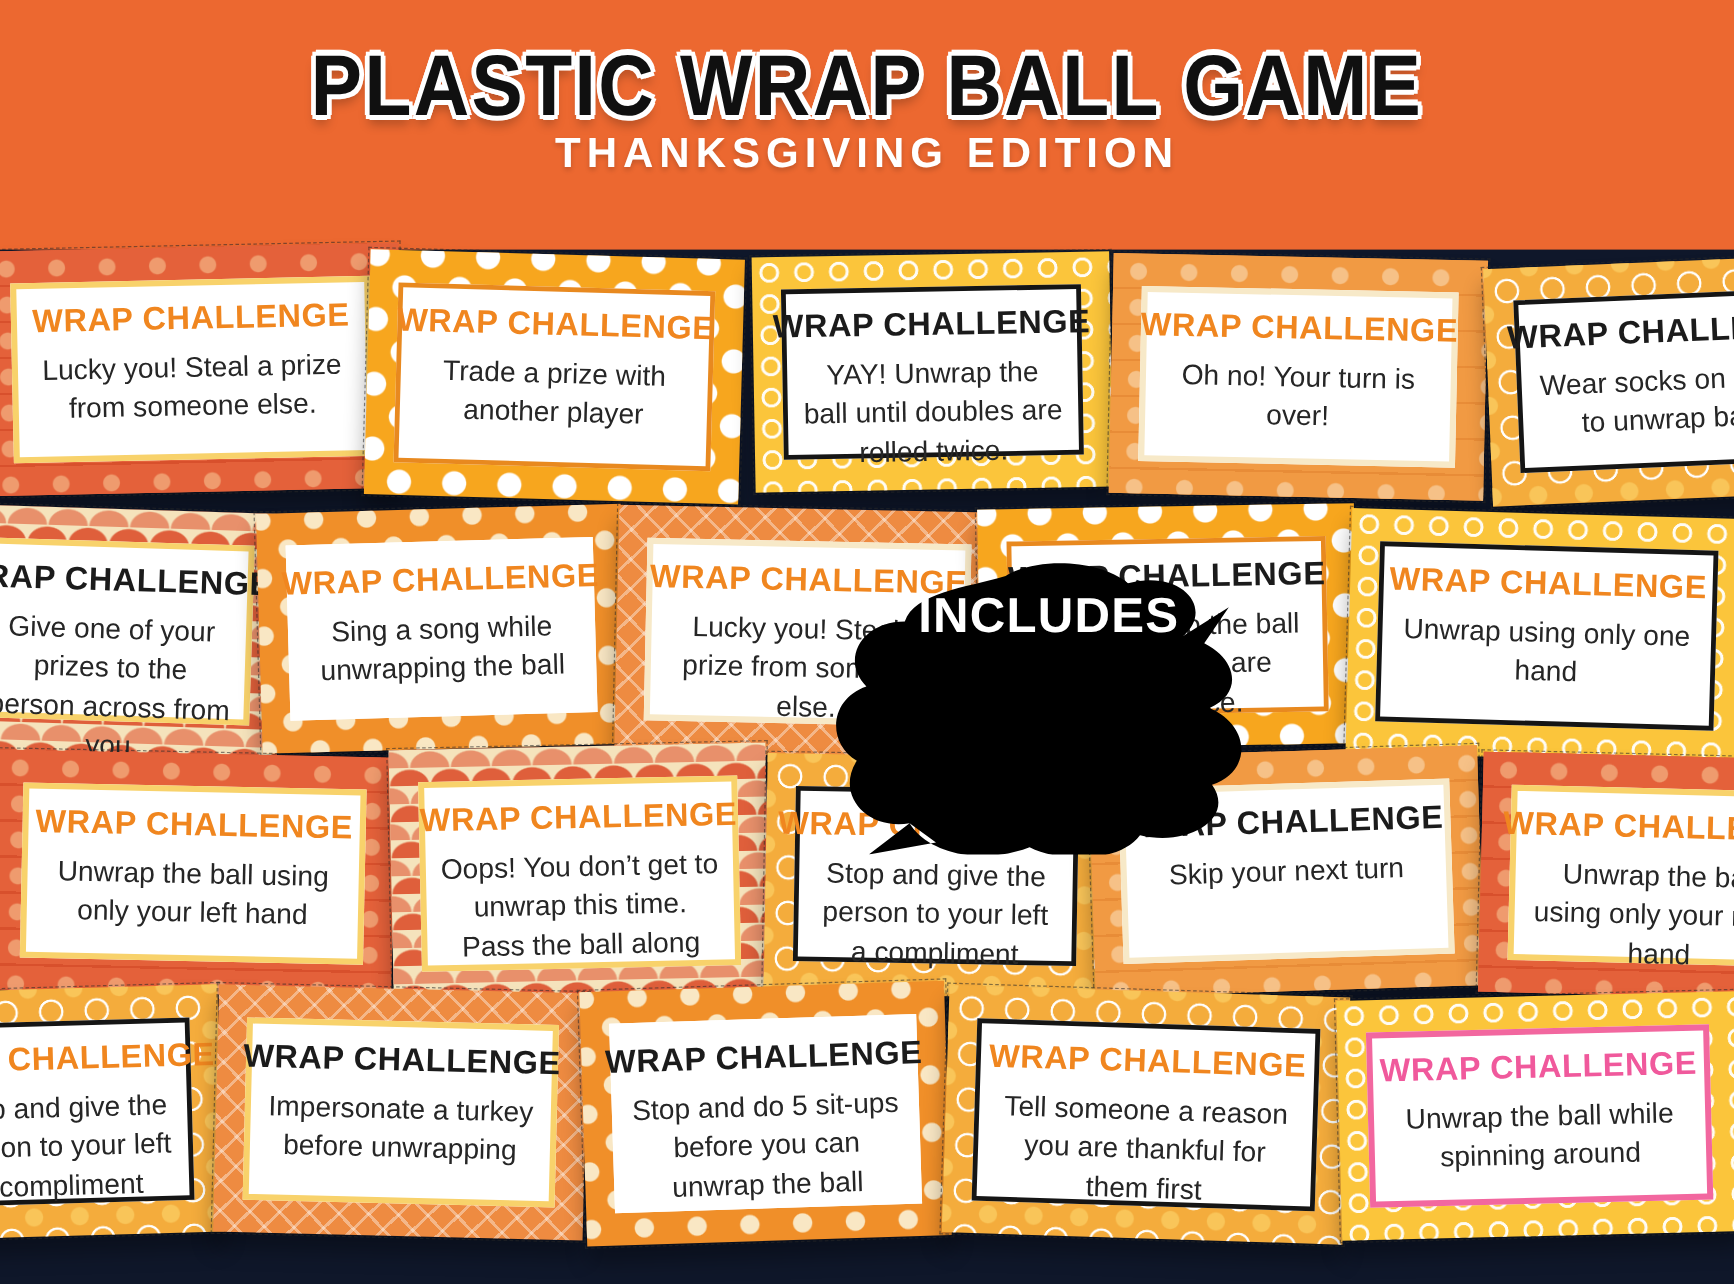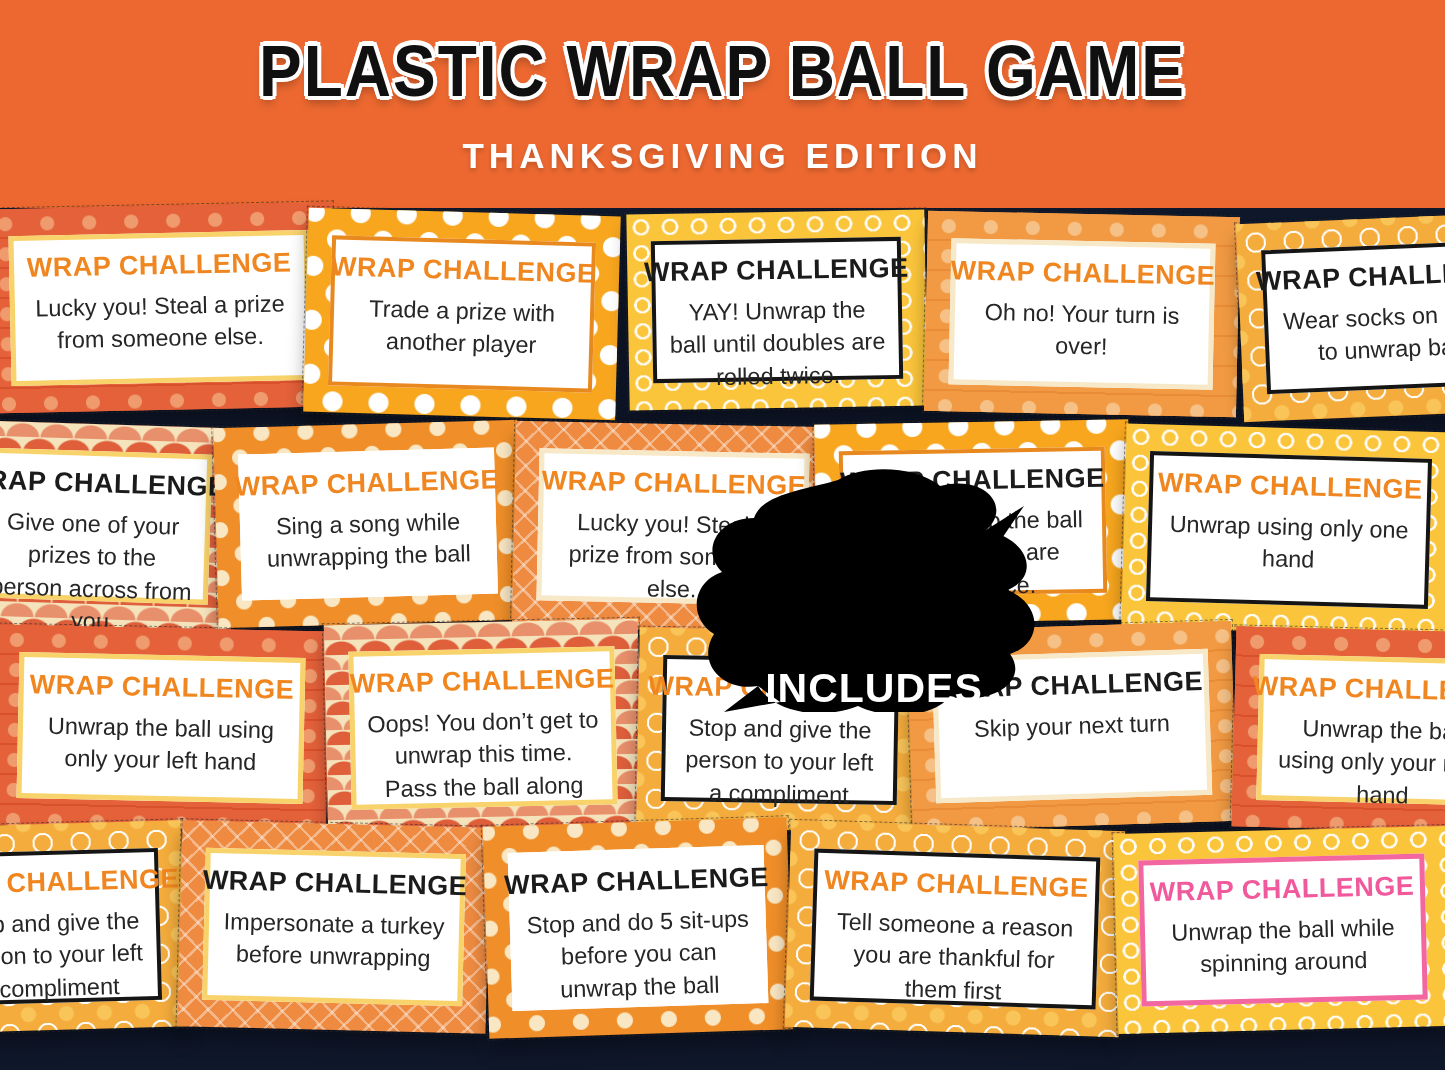--- a/index.html
+++ b/index.html
@@ -26,21 +26,21 @@
   }
   .header .title{
     color:#101010;font-size:64px;font-weight:800;letter-spacing:2px;
     font-family:"Liberation Sans",sans-serif;
     text-shadow:-3px -3px 0 #fff,3px -3px 0 #fff,-3px 3px 0 #fff,3px 3px 0 #fff,
                 0 -4px 0 #fff,0 4px 0 #fff,-4px 0 0 #fff,4px 0 0 #fff,
                 0 7px 8px rgba(0,0,0,.28);
     transform:scaleY(1.12);
   }
   .header .subtitle{
-    margin-top:28px;color:#ffffff;font-size:35px;font-weight:700;letter-spacing:5px;
+    color:#ffffff;font-size:35px;font-weight:700;letter-spacing:5px;
     text-shadow:0 3px 4px rgba(0,0,0,.18);
   }
   
   .card{
     position:absolute;padding:27px 24px;
     box-shadow:0 14px 18px rgba(0,0,0,.32);
     outline:1.5px dashed rgba(40,40,40,.55);outline-offset:1px;
   }
   .row1{z-index:10}.row2{z-index:20}.row3{z-index:30}.row4{z-index:40}
   .inner{
@@ -116,21 +116,21 @@
     background-image:
       repeating-linear-gradient(45deg,transparent 0 15px,rgba(255,255,255,.38) 15px 17.5px),
       repeating-linear-gradient(-45deg,transparent 0 15px,rgba(255,255,255,.38) 15px 17.5px);
   }
   .p-deep{background-color:#E4603A;}
   
   .badge{position:absolute;left:688px;top:460px;width:372px;height:252px;z-index:35;}
   .badge svg{position:absolute;inset:0;width:100%;height:100%;}
   .badge .badge-text{
     position:absolute;inset:0;display:flex;flex-direction:column;align-items:center;
-    justify-content:flex-end;gap:4px;padding-top:30px;
+    justify-content:flex-start;gap:4px;padding-top:30px;
     color:var(--badge_text);font-weight:800;font-size:41px;letter-spacing:1px;
   }
 </style>
 </head>
 <body>
 
 <div class="stage">
 
   <div class="header">
     <div class="title">PLASTIC WRAP BALL GAME</div>

